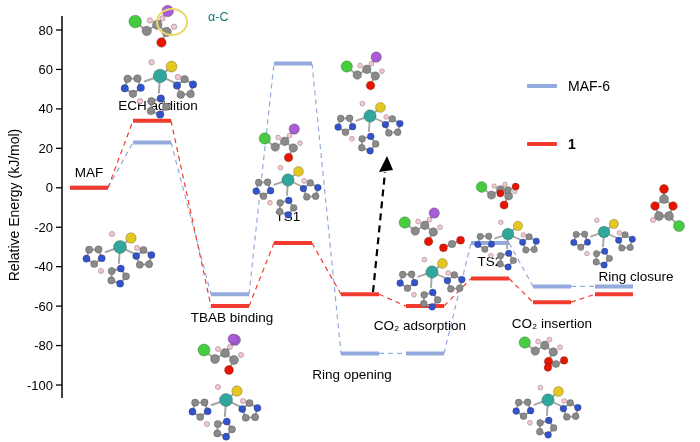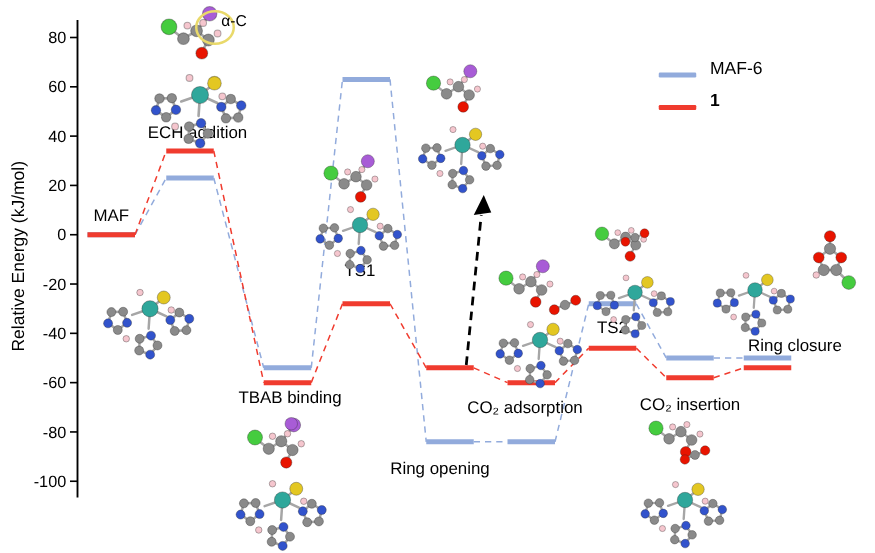--- a/index.html
+++ b/index.html
@@ -2,23 +2,23 @@
 <html><head>
 <meta charset="utf-8">
 <style>
   html,body{margin:0;padding:0;background:#fff;}
   .fig{position:relative;width:700px;height:442px;background:#fff;
        font-family:"Liberation Sans",sans-serif;overflow:hidden;}
   svg.layer{position:absolute;left:0;top:0;width:700px;height:442px;}
   #plot{z-index:1;} #art{z-index:2;}
   .ylabel{position:absolute;left:14px;top:205px;transform:translate(-50%,-50%) rotate(-90deg);
           white-space:nowrap;font-size:14px;color:#000;z-index:3;}
-  .alpha{position:absolute;left:177px;top:10px;font-size:12.5px;color:#000000;z-index:4;}
+  .alpha{position:absolute;left:208px;top:10px;font-size:12.5px;color:#0f766e;z-index:4;}
   .legend{position:absolute;top:46px;left:527px;display:flex;flex-direction:column;gap:10px;z-index:4;}
-  .legend-item{display:flex;align-items:flex-end;gap:11px;font-size:14px;color:#000;}
+  .legend-item{display:flex;align-items:center;gap:11px;font-size:14px;color:#000;margin-top:32px;}
   .legend-item.bold{font-weight:bold;}
   .legend-item .swatch{display:inline-block;width:30px;height:4px;border-radius:1px;background:#999;}
 </style>
 </head>
 <body>
 
 <div class="fig">
   <svg id="plot" class="layer" viewBox="0 0 700 442">
       <line x1="62" y1="16" x2="62" y2="398" stroke="#000" stroke-width="1.5"></line>
       <line x1="56" y1="30" x2="62" y2="30" stroke="#000" stroke-width="1.3"></line>

